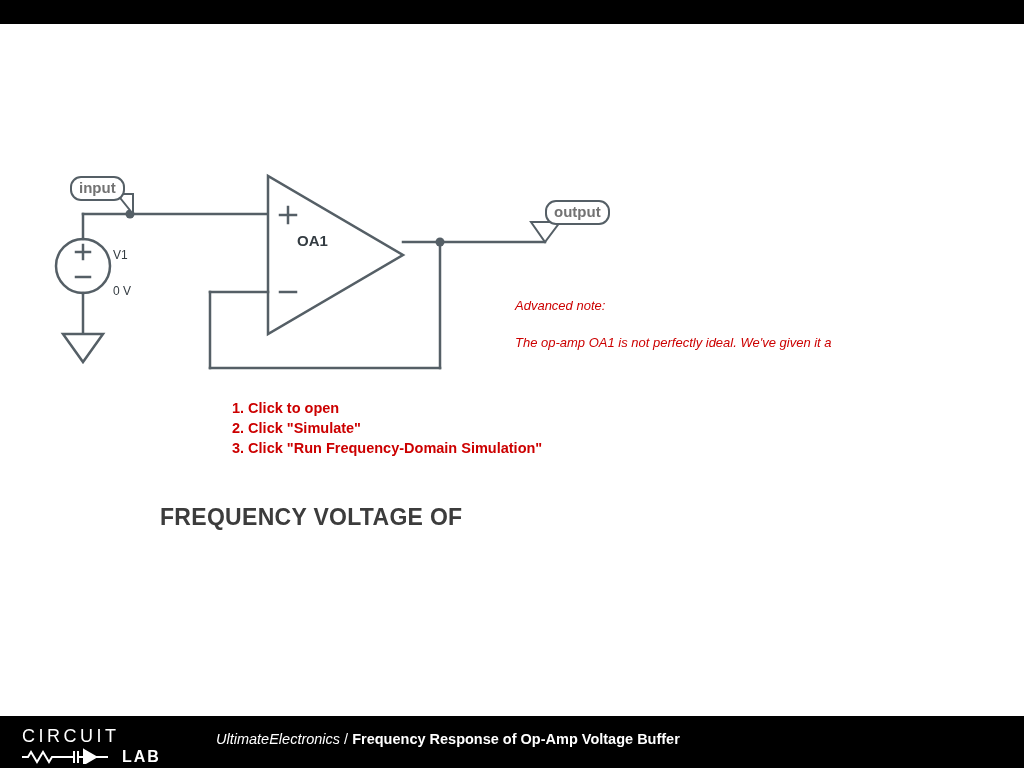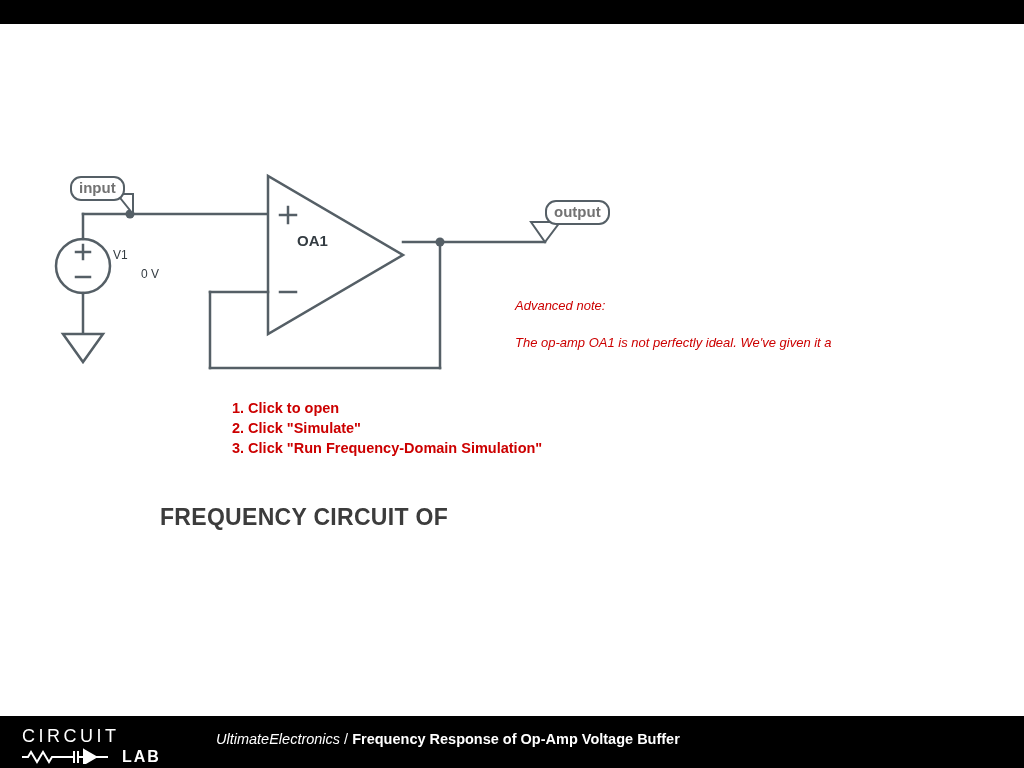--- a/index.html
+++ b/index.html
@@ -200,32 +200,32 @@
       <path d="M 531 198 L 560 198 L 545 218 Z" fill="#ffffff" stroke="#555f66" stroke-width="2"></path>
     </g>
   </svg>
 
   <div class="label-box" style="left:70px; top:176px;">input</div>
 
   <div class="label-box" style="left:545px; top:200px;">output</div>
 
   <div class="src-label" style="left:113px; top:246px;">V1</div>
 
-  <div class="src-label" style="left:113px; top:265px;margin-left:28px;">0 V</div>
+  <div class="src-label" style="left:113px; top:282px;">0 V</div>
 
   <div class="oa-label" style="left:297px; top:232px;">OA1</div>
 
   <div class="note" style="left:515px; top:296px;">Advanced note:</div>
   <div class="note" style="left:515px; top:333px;">The op-amp OA1 is not perfectly ideal. We've given it a</div>
 
   <div class="steps" style="left:232px; top:398px;">1. Click to open</div>
   <div class="steps" style="left:232px; top:418px;">2. Click "Simulate"</div>
   <div class="steps" style="left:232px; top:438px;">3. Click "Run Frequency-Domain Simulation"</div>
 
-  <div class="title" style="left:160px; top:502px;">FREQUENCY CIRCUIT OF</div>
+  <div class="title" style="left:160px; top:502px;">FREQUENCY VOLTAGE OF</div>
 
   <div class="bar-bottom"></div>
 
   <div class="logo">
     <div class="logo-word">CIRCUIT</div>
     <svg style="position:absolute; left:0; top:22px; width:96px; height:16px;" viewBox="0 0 96 16">
       <g stroke="#ffffff" stroke-width="2" fill="none">
         <path d="M 0 9 L 6 9 L 9 4 L 15 14 L 21 4 L 27 14 L 30 9 L 40 9"></path>
         <path d="M 40 9 L 52 9"></path>
         <path d="M 52 3 L 52 15"></path>

